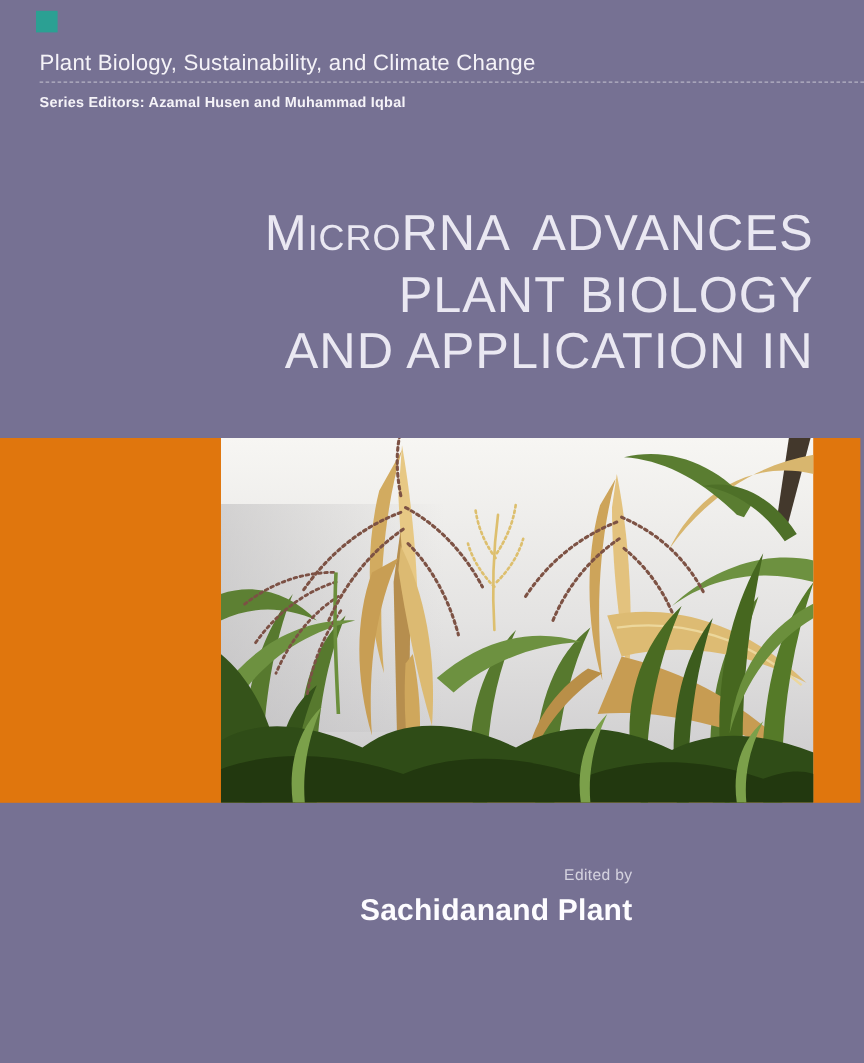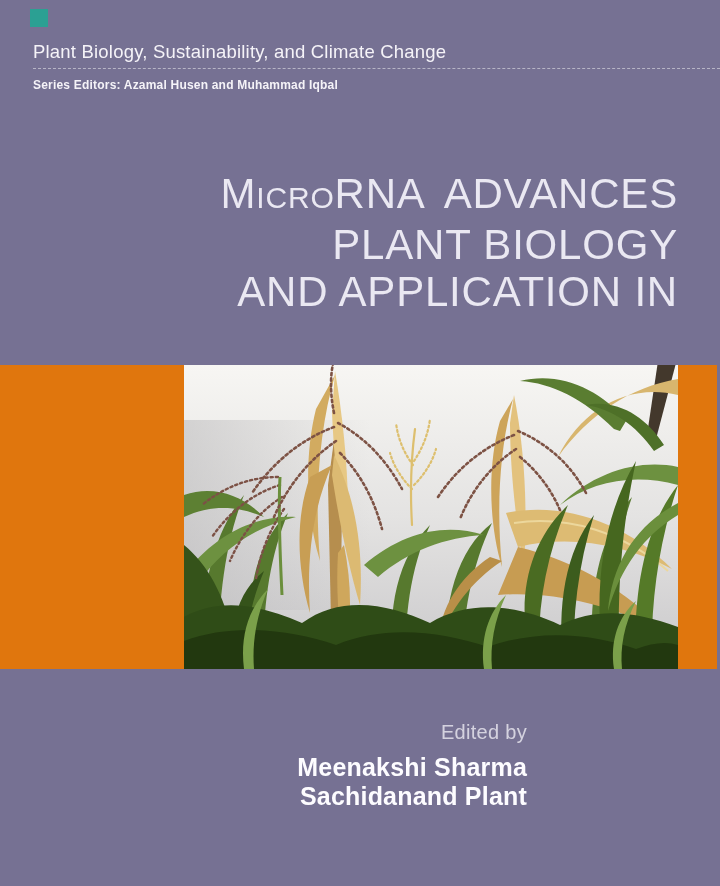--- a/index.html
+++ b/index.html
@@ -22,21 +22,21 @@
     color:#eae8f2;font-weight:300;font-size:42px;line-height:47px;letter-spacing:.8px;margin-top:24px;
   }
   .title-block .sc{font-size:30px;letter-spacing:.8px;}
   .title-block .word-gap{margin-left:18px;}
   
   .orange-stripe{position:absolute;left:0;top:365px;width:717px;height:304px;background:#e0760d;}
   .photo{position:absolute;left:184px;top:365px;width:494px;height:304px;overflow:hidden;}
   .photo svg{display:block;width:100%;height:100%;}
   
   .editors-block{position:absolute;right:193px;top:721px;text-align:right;color:#fdfcff;}
-  .edited-by{font-size:20px;font-weight:300;color:rgba(246,244,250,.74);margin-bottom:9px;letter-spacing:.3px;}
+  .edited-by{font-size:13px;font-weight:300;color:rgba(246,244,250,.74);margin-bottom:9px;letter-spacing:.3px;}
   .editor-name{font-size:25px;font-weight:600;line-height:28.5px;letter-spacing:.2px;}
   
   .ap-logo{position:absolute;left:600px;top:760px;width:98px;height:98px;}
 </style>
 </head>
 <body>
 
 <div class="cover">
 
   <div class="teal-square"></div>
@@ -149,18 +149,17 @@
       <g fill="#7ba04a">
         <path d="M60,304 C56,272 64,244 84,224 C72,252 68,278 70,304 Z"></path>
         <path d="M300,304 C296,274 304,248 322,230 C310,256 306,280 308,304 Z"></path>
         <path d="M430,304 C426,276 434,252 452,236 C440,260 436,282 438,304 Z"></path>
       </g>
     </svg>
   </div>
 
   <div class="editors-block">
     <div class="edited-by">Edited by</div>
-    <div class="editor-name">Meenakshi Sharma</div>
     <div class="editor-name">Sachidanand Plant</div>
   </div>
 
 
 </div>
 
 </body></html>

